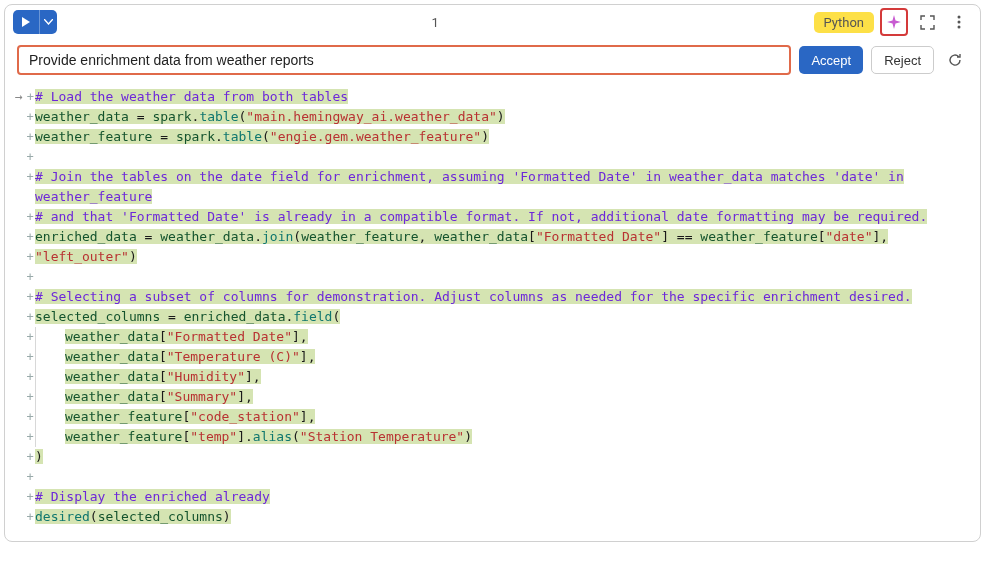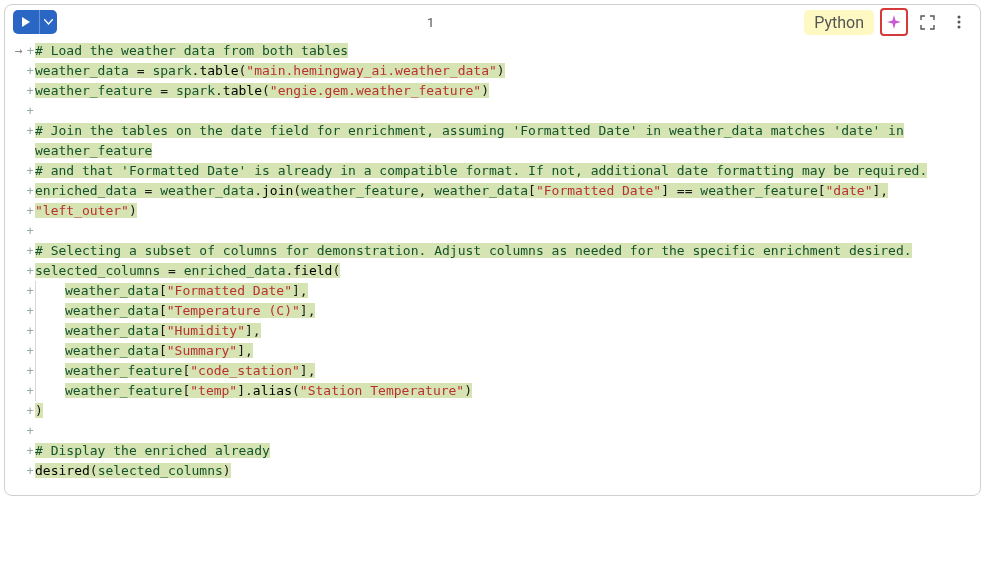--- a/index.html
+++ b/index.html
@@ -31,21 +31,21 @@
     display:flex; align-items:center; justify-content:center;
     color:#fff; cursor:pointer;
   }
   .run-caret {
     width: 18px; height:24px;
     display:flex; align-items:center; justify-content:center;
     color:#fff; border-left:1px solid rgba(255,255,255,0.3); cursor:pointer;
   }
   .cell-num { flex:1; text-align:center; color:#555; font-size:13px; }
   .lang-badge {
-    background:#fef9c3; color:#555; font-size:16px;
+    background:#fde047; color:#555; font-size:13px;
     padding:3px 10px; border-radius:5px;
   }
   .ai-btn {
     width:28px; height:28px; border:2px solid #d43a3a; border-radius:4px;
     display:flex; align-items:center; justify-content:center; cursor:pointer;
   }
   .icon-btn {
     width:26px; height:26px; display:flex; align-items:center; justify-content:center;
     color:#555; cursor:pointer; border-radius:4px;
   }
@@ -80,24 +80,24 @@
     width: 20px; flex-shrink:0;
     display:flex; align-items:center; justify-content:flex-end;
     gap:2px;
   }
   .arrow { color:#888; font-size:13px; margin-right:1px; }
   .plus { color:#9aa; font-size:12px; width:10px; display:inline-block; text-align:center;}
   .code-content {
     flex:1; white-space:pre;
   }
   .hl { background:#d5e4b2; }
-  .c-comment { color:#14532d; font-style:normal;margin-top:32px; }
+  .c-comment { color:#6d28d9; font-style:normal;margin-top:32px; }
   .c-ident { color:#14532d; }
   .c-op { color:#1a1a1a; }
-  .c-func { color:#000000;text-align:center; }
+  .c-func { color:#0f766e;text-align:center; }
   .c-str { color:#b83232; }
   .c-paren { color:#1a1a1a; }
   .indent-guide {
     display:inline-block; width:30px;
     border-left:1px solid #d8d8d8;
     padding-left:2px;
   }
 </style>
 </head>
 <body>
@@ -131,20 +131,30 @@
     </div>
     <div class="icon-btn">
       <svg width="4" height="14" viewBox="0 0 4 14">
           <circle cx="2" cy="2" r="1.5" fill="#555"></circle>
           <circle cx="2" cy="7" r="1.5" fill="#555"></circle>
           <circle cx="2" cy="12" r="1.5" fill="#555"></circle>
         </svg>
     </div>
   </div>
 
+  <div class="prompt-row">
+    <input class="prompt-input" value="Provide enrichment data from weather reports" style="">
+    <button class="accept-btn">Accept</button>
+    <button class="reject-btn">Reject</button>
+    <div class="icon-btn">
+      <svg width="16" height="16" viewBox="0 0 16 16">
+          <path d="M13 8 A5 5 0 1 1 11.5 4.5 M13 2 V5 H10" stroke="#555" stroke-width="1.4" fill="none"></path>
+        </svg>
+    </div>
+  </div>
 
   <div class="code-area" id="code-area">
       <div class="code-line">
         <div class="gutter">
           <span class="arrow">→</span>
           <span class="plus">+</span>
         </div>
         <div class="code-content"><span class="c-comment hl"># Load the weather data from both tables</span></div>
       </div>
       <div class="code-line">

